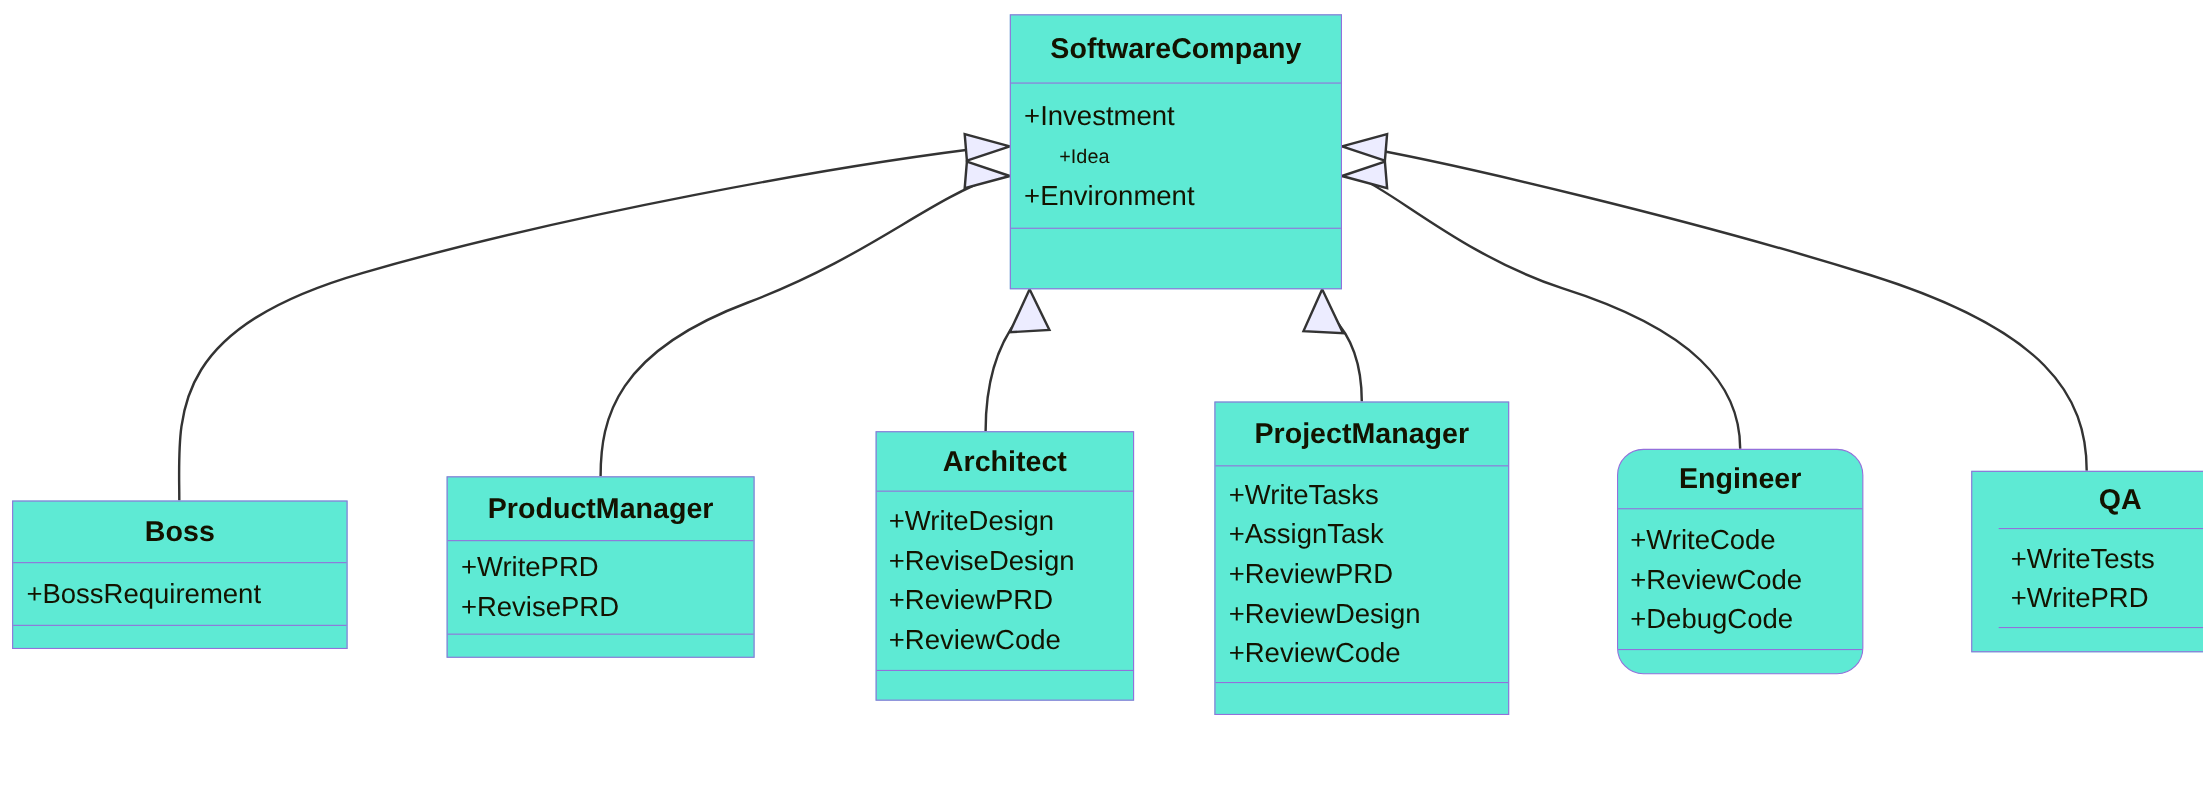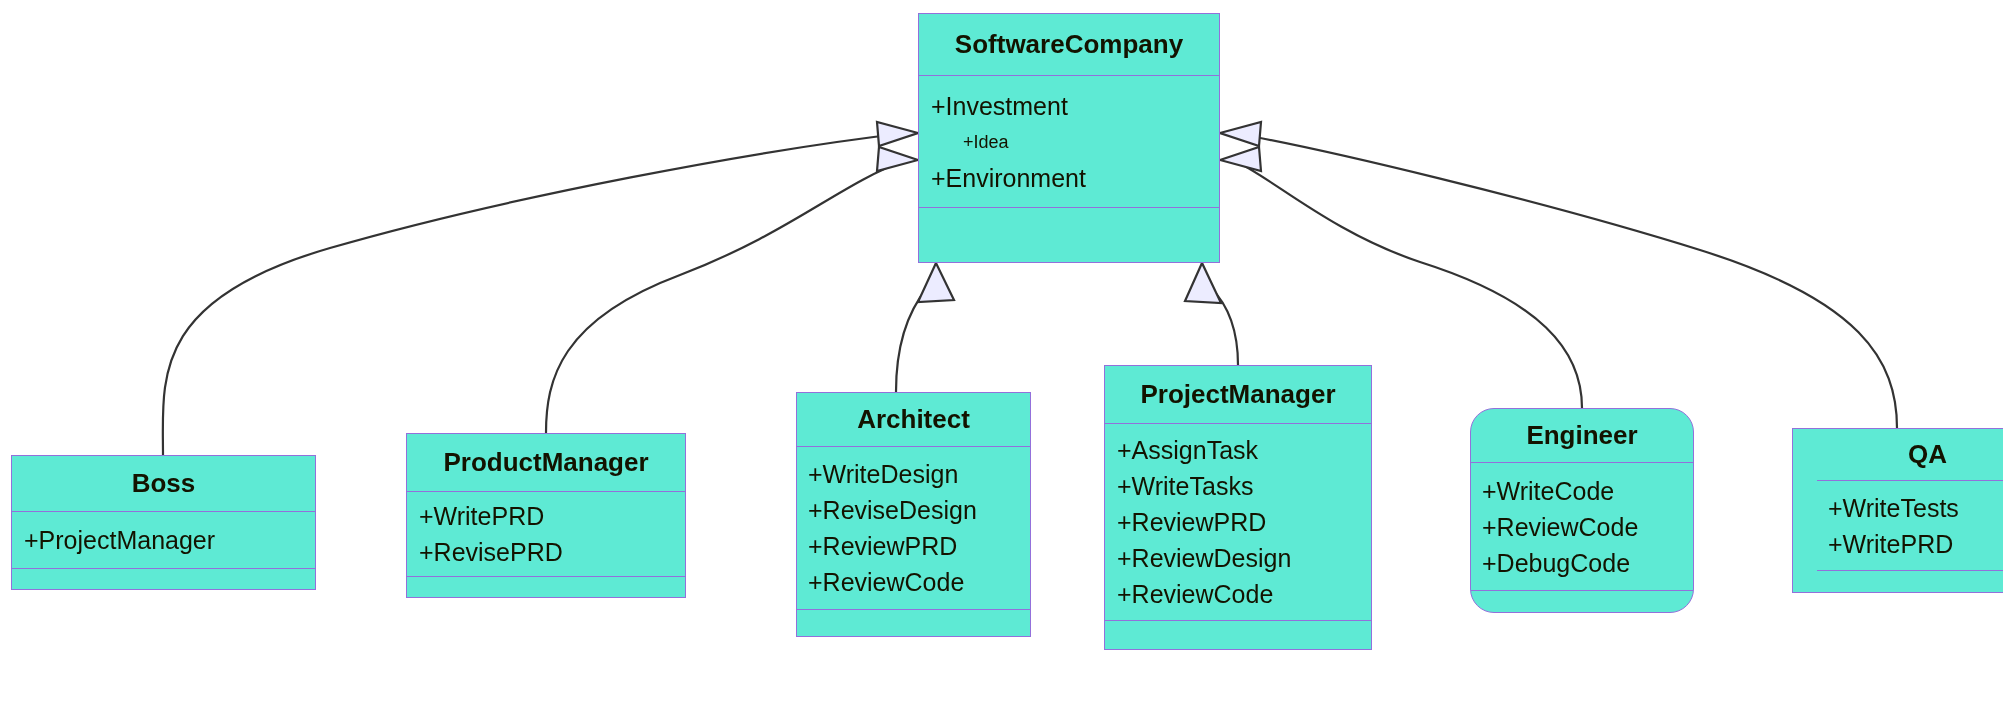--- a/index.html
+++ b/index.html
@@ -55,21 +55,21 @@
       <div class="uml-member" style="font-size:25px;line-height:36px;">+Environment</div>
     </div>
     <div class="uml-methods" style="height:52px;"></div>
   </div>
 
   <div class="uml-class" style="left:11px;top:455px;width:305px;height:135px;">
     <div class="uml-title" style="height:56px;font-size:26px;">
       <span>Boss</span>
     </div>
     <div class="uml-members" style="height:57px;padding:2px 0 2px 12px;">
-      <div class="uml-member" style="font-size:25px;line-height:36px;">+ProjectManager</div>
+      <div class="uml-member" style="font-size:25px;line-height:36px;">+BossRequirement</div>
     </div>
     <div class="uml-methods" style="height:20px;"></div>
   </div>
 
   <div class="uml-class" style="left:406px;top:433px;width:280px;height:165px;">
     <div class="uml-title" style="height:58px;font-size:26px;">
       <span>ProductManager</span>
     </div>
     <div class="uml-members" style="height:85px;padding:3px 0 3px 12px;">
       <div class="uml-member" style="font-size:25px;line-height:36px;">+WritePRD</div>
@@ -89,22 +89,22 @@
       <div class="uml-member" style="font-size:25px;line-height:36px;">+ReviewCode</div>
     </div>
     <div class="uml-methods" style="height:26px;"></div>
   </div>
 
   <div class="uml-class" style="left:1104px;top:365px;width:268px;height:285px;">
     <div class="uml-title" style="height:58px;font-size:26px;">
       <span>ProjectManager</span>
     </div>
     <div class="uml-members" style="height:197px;padding:4px 0 4px 12px;">
+      <div class="uml-member" style="font-size:25px;line-height:36px;">+WriteTasks</div>
       <div class="uml-member" style="font-size:25px;line-height:36px;">+AssignTask</div>
-      <div class="uml-member" style="font-size:25px;line-height:36px;">+WriteTasks</div>
       <div class="uml-member" style="font-size:25px;line-height:36px;">+ReviewPRD</div>
       <div class="uml-member" style="font-size:25px;line-height:36px;">+ReviewDesign</div>
       <div class="uml-member" style="font-size:25px;line-height:36px;">+ReviewCode</div>
     </div>
     <div class="uml-methods" style="height:28px;"></div>
   </div>
 
   <div class="uml-class" style="left:1470px;top:408px;width:224px;height:205px;border-radius:24px;">
     <div class="uml-title" style="height:54px;font-size:26px;">
       <span>Engineer</span>

